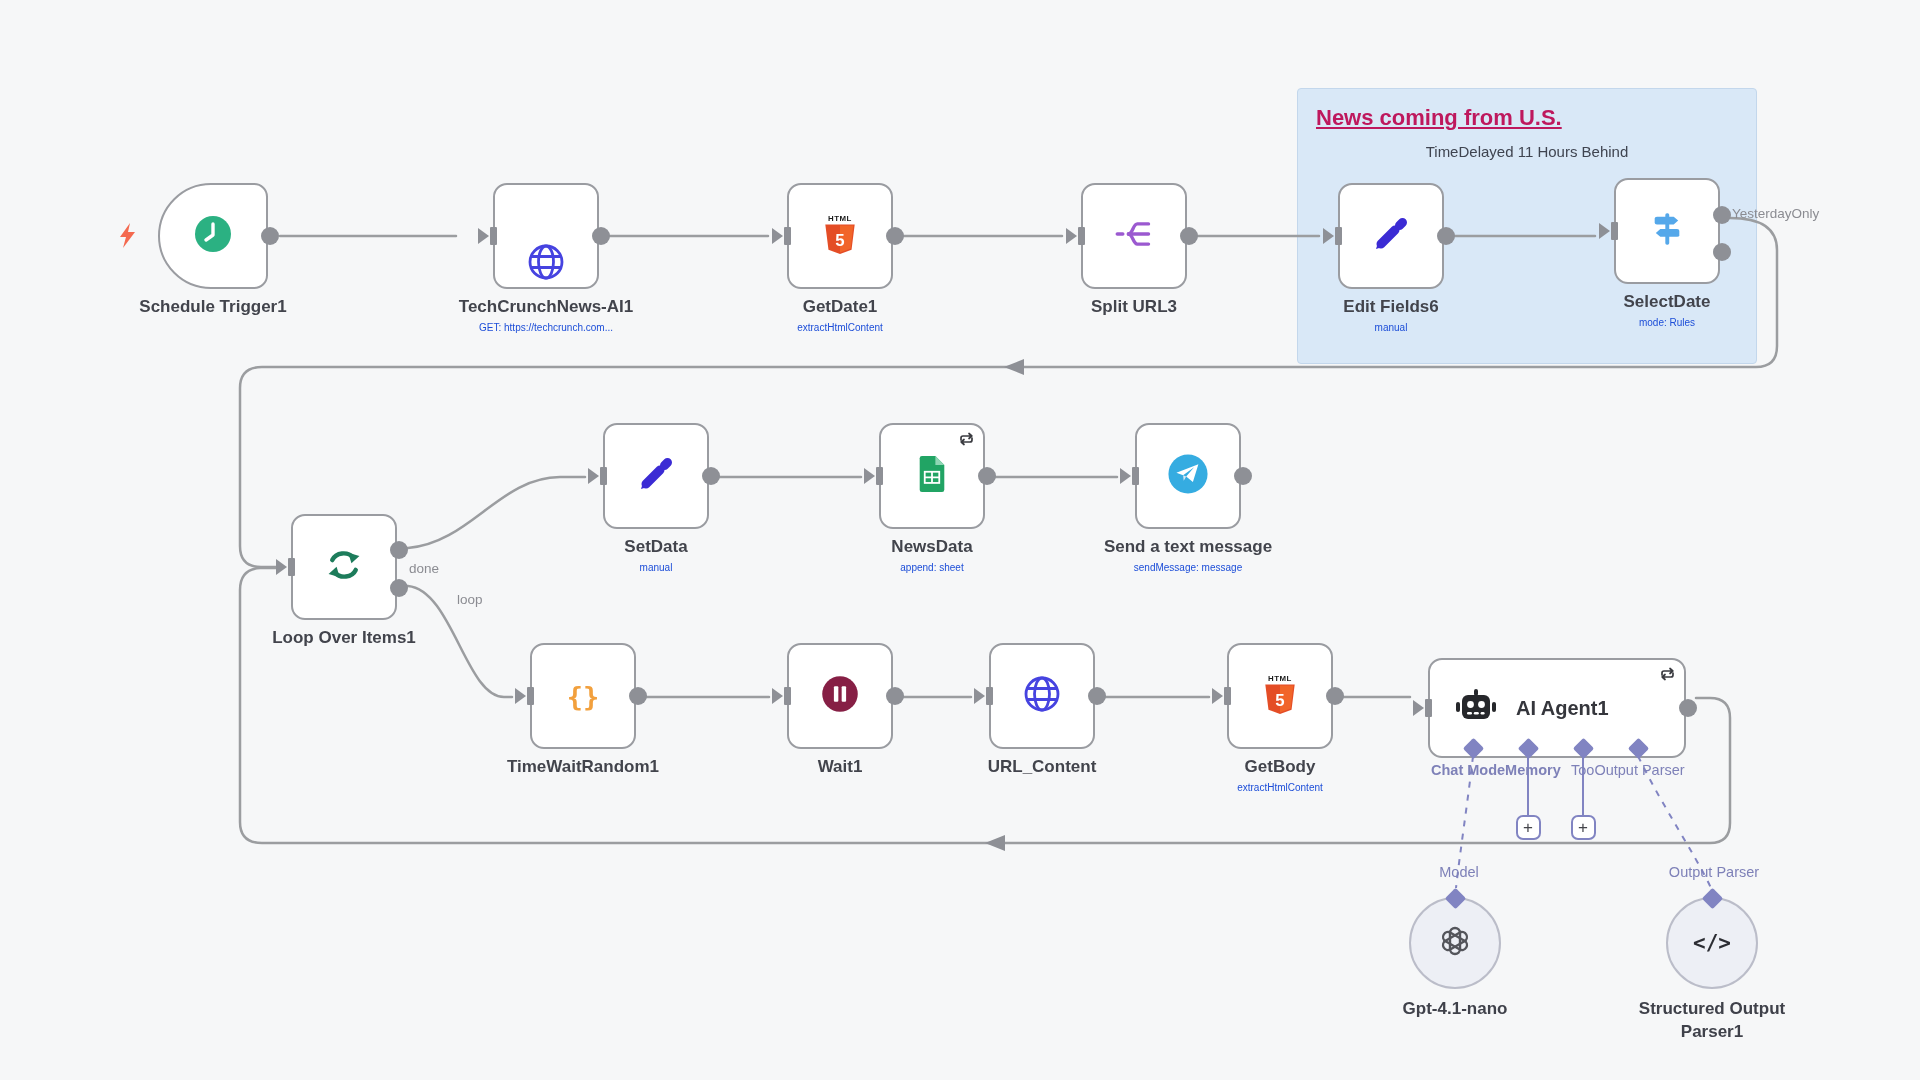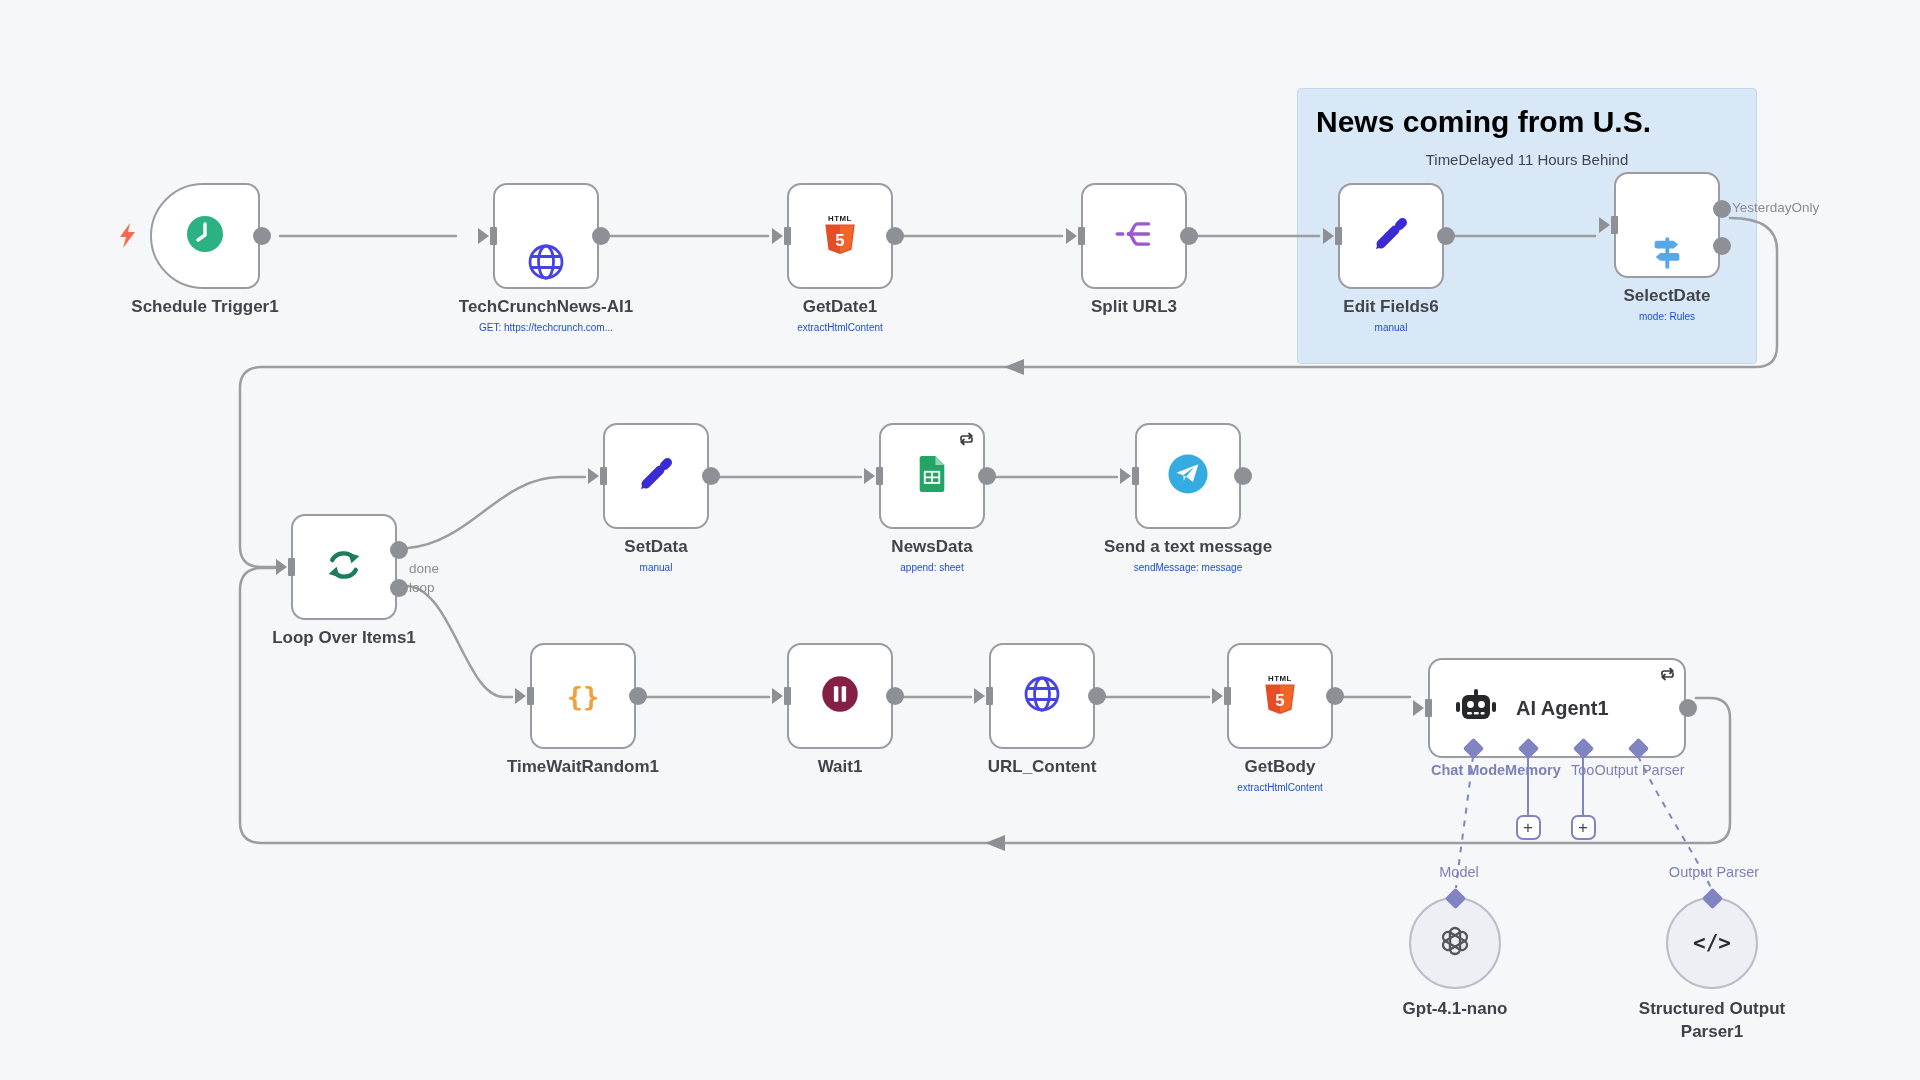--- a/index.html
+++ b/index.html
@@ -7,21 +7,21 @@
     width:1920px;height:1080px;position:relative;overflow:hidden;
     background:#f6f7f8;
     font-family:"Liberation Sans","DejaVu Sans",sans-serif;
   }
   
   .sticky{
     position:absolute;left:1297px;top:88px;width:460px;height:276px;
     background:#d9e8f7;border:1px solid #c3d7ec;border-radius:4px;
     box-sizing:border-box;z-index:1;padding:16px 18px;
   }
-  .sticky-title{font-size:30px;font-weight:700;color:#000000;}
+  .sticky-title{font-size:22px;font-weight:700;color:#be185d;text-decoration:underline;}
   .sticky-sub{font-size:15px;color:#3f4450;margin-top:12px;text-align:center;}
   
   svg.wires{position:absolute;left:0;top:0;z-index:2;pointer-events:none;}
   
   .node{
     position:absolute;width:106px;height:106px;background:#fff;
     border:2px solid #9a9ca1;border-radius:14px;box-sizing:border-box;
     z-index:3;display:flex;align-items:center;justify-content:center;
   }
   .node.trigger{width:110px;border-radius:54px 14px 14px 54px;}
@@ -119,21 +119,21 @@
     <path stroke-dasharray="6 7" d="M1638,756 C1662,806 1694,852 1711,888"></path>
   </g>
 </svg>
 
 <span class="bolt">
   <svg width="24" height="28" viewBox="0 0 24 28">
       <path d="M14,1 L4,15 H10 L7,26 L19,10 H12 Z" fill="#f4694f"></path>
     </svg>
 </span>
 
-<div class="node trigger" style="left:150px;top:183px;">
+<div class="node trigger" style="left:158px;top:183px;">
   <span>
     <svg width="40" height="40" viewBox="0 0 40 40">
       <circle cx="20" cy="20" r="18" fill="#2bb182"></circle>
       <path d="M20,10 V21 L13,26" stroke="#fff" stroke-width="3.4" fill="none" stroke-linecap="round" stroke-linejoin="round"></path>
     </svg>
   </span>
   <span class="out-dot"></span>
   <div class="n-label">Schedule Trigger1</div>
 </div>
 
@@ -191,21 +191,21 @@
       <polygon points="5,35 7.5,27 13,32.5" fill="#3b2bd4"></polygon>
     </svg>
   </span>
   <span class="in-arrow"></span>
     <span class="in-tab"></span>
   <span class="out-dot"></span>
   <div class="n-label">Edit Fields6</div>
   <div class="n-sub">manual</div>
 </div>
 
-<div class="node" style="left:1614px;top:172px;align-items:flex-end;">
+<div class="node" style="left:1614px;top:178px;">
   <span>
     <svg width="38" height="38" viewBox="0 0 34 34" fill="#55a8ea">
       <rect x="15.5" y="3" width="3.5" height="28" rx="1.5"></rect>
       <path d="M8,6 H23 L27,9.5 L23,13 H8 Q6,13 6,11.5 V7.5 Q6,6 8,6 Z"></path>
       <path d="M26,17 H11 L7,20.5 L11,24 H26 Q28,24 28,22.5 V18.5 Q28,17 26,17 Z"></path>
     </svg>
   </span>
   <span class="in-arrow"></span>
     <span class="in-tab"></span>
   <span class="out-dot" style="top:35px;margin-top:-9px;"></span>
@@ -224,21 +224,21 @@
       </g>
       <polygon points="20.5,7 29.5,9.8 23,15.5" fill="#1d7c5b"></polygon>
       <polygon points="13.5,27 4.5,24.2 11,18.5" fill="#1d7c5b"></polygon>
     </svg>
   </span>
   <span class="in-arrow"></span>
     <span class="in-tab"></span>
   <span class="out-dot" style="top:34px;margin-top:-9px;"></span>
   <span class="out-dot" style="top:72px;margin-top:-9px;"></span>
   <span class="port-label" style="top:26px;margin-top:19px;">done</span>
-  <span class="port-label" style="top:64px;">loop</span>
+  <span class="port-label" style="top:76px;margin-left:48px;">loop</span>
   <div class="n-label">Loop Over Items1</div>
 </div>
 
 <div class="node" style="left:603px;top:423px;">
   <span>
     <svg width="40" height="40" viewBox="0 0 40 40">
       <path d="M10,30 L24,16" stroke="#3b2bd4" stroke-width="9" stroke-linecap="round"></path>
       <path d="M28.5,11.5 L31.5,8.5" stroke="#3b2bd4" stroke-width="9" stroke-linecap="round"></path>
       <polygon points="5,35 7.5,27 13,32.5" fill="#3b2bd4"></polygon>
     </svg>

